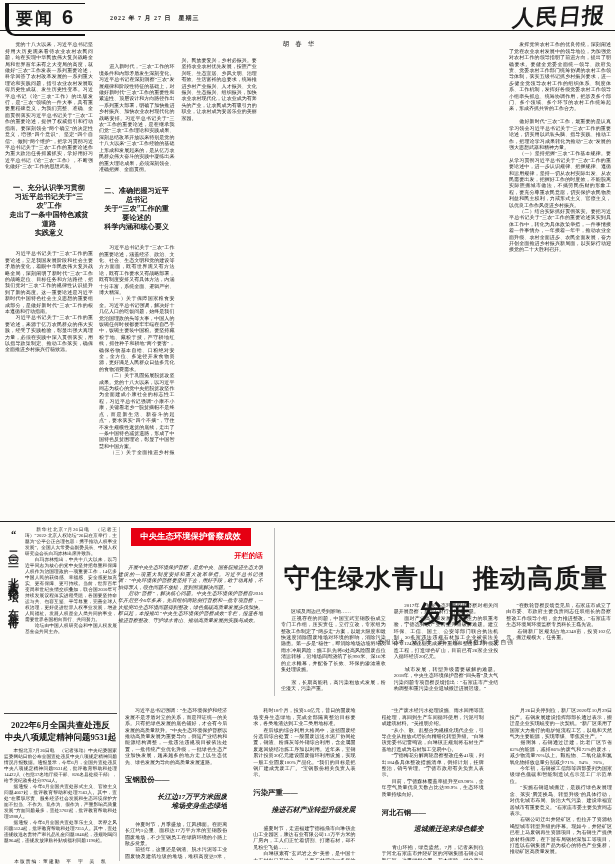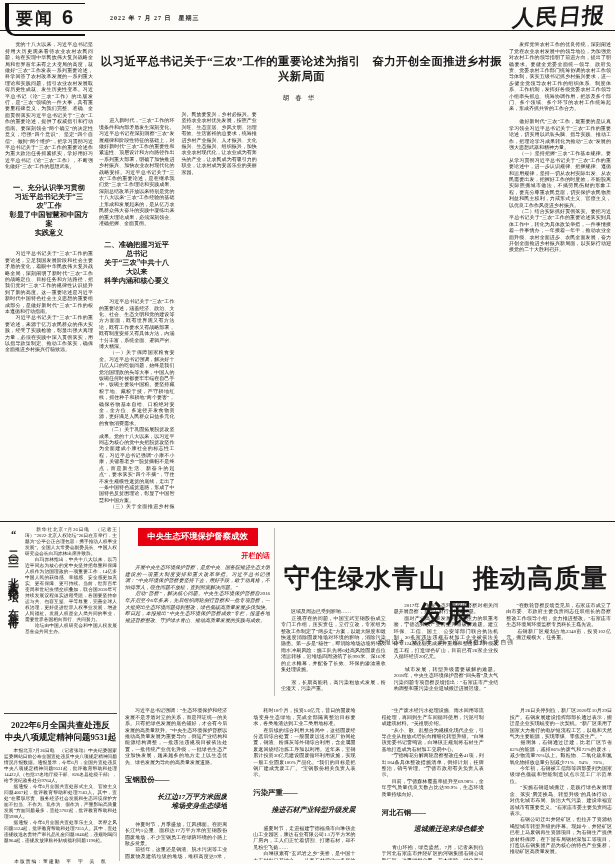--- a/index.html
+++ b/index.html
@@ -42,21 +42,21 @@
   #forum { display:flex; height:182px; overflow:hidden; }
   #forum-title { writing-mode:vertical-rl; text-orientation:upright; font-size:10.5px; font-weight:bold;
                  letter-spacing:3px; padding:2px 1px 0 2px; height:178px; }
   #forum-body { flex:1; margin-left:4px; font-size:4.7px; line-height:6px; }
   #rail-hr { border-top:1px solid #444; margin:4px 0 5px; }
   #disc-headline { font-size:8.6px; font-weight:bold; text-align:center; line-height:12px; margin:2px 0 5px; }
   #disc-body { font-size:4.7px; line-height:6px; height:104px; }
   #editors { font-size:4.8px; text-align:center; margin-top:6px; letter-spacing:1px; }
 
   
-  #sidebar { position:absolute; left:125px; top:528px; width:145px; height:170px; overflow:hidden; }
+  #sidebar { position:absolute; left:118px; top:528px; width:145px; height:170px; overflow:hidden; }
   #sb-div { position:absolute; left:274px; top:528px; height:168px; border-left:1px solid #bbb; }
   #badge { display:block; margin:0 auto 5px; width:120px; text-align:center; color:#fff;
            font-weight:bold; font-size:8.4px; padding:3px 0 4px; }
   #kl-title { font-weight:bold; font-size:7.2px; margin:2px 0 4px;text-align:right; }
   #sb-body { font-style:italic; font-size:5px; line-height:6.6px; text-align:justify; white-space:pre-line; height:120px; overflow:hidden; }
 
   
   #green-hd { position:absolute; left:281px; top:533px; width:330px; }
   #green-headline { font-size:26px; font-weight:bold; text-align:center; letter-spacing:1px;margin-top:28px; }
   #green-byline { font-size:5.8px; text-align:center; margin-top:7px; letter-spacing:1px; }
@@ -80,33 +80,32 @@
       <span class="num">6</span>
     </div>
     <span class="date">2022 年 7 月 27 日　星期三</span>
     <span id="masthead">人民日报</span>
   </div>
 
   <div id="lead-left" class="bodytext">
     <div>　　党的十八大以来，习近平总书记坚持用大历史观来看待农业农村农民问题，站在实现中华民族伟大复兴战略全局和世界百年未有之大变局的高度，就做好“三农”工作发表一系列重要论述，科学回答了农村改革发展的一系列重大理论和实践问题，指引农业农村发展取得历史性成就、发生历史性变革。习近平总书记《论“三农”工作》的出版发行，是“三农”领域的一件大事，具有重要里程碑意义，为我们完整、准确、全面贯彻落实习近平总书记关于“三农”工作的重要论述，提供了权威指引和行动指南。要深刻领会“两个确立”的决定性意义，增强“四个意识”、坚定“四个自信”、做到“两个维护”，把学习贯彻习近平总书记关于“三农”工作的重要论述作为重大政治任务抓紧抓实，学好用好习近平总书记《论“三农”工作》，不断强化做好“三农”工作的思想武装。</div>
     <div class="sechead">一、充分认识学习贯彻
 习近平总书记关于“三农”工作
-彰显了中国智慧和中国方案
+走出了一条中国特色减贫道路
 实践意义</div>
     <div>　　习近平总书记关于“三农”工作的重要论述，立足我国发展阶段和社会主要矛盾的变化，着眼中华民族伟大复兴战略全局，深刻阐明了新时代“三农”工作的战略定位、目标任务和方法路径，把我们党对“三农”工作的规律性认识提升到了新的高度。这一重要论述是习近平新时代中国特色社会主义思想的重要组成部分，是做好新时代“三农”工作的根本遵循和行动指南。
 　　习近平总书记关于“三农”工作的重要论述，来源于亿万农民群众的伟大实践，经受了实践检验，彰显出强大真理力量，必须在实践中深入贯彻落实，用以指导政策制定、推动工作落实，确保全面推进乡村振兴行稳致远。</div>
   </div>
 
   <div id="lead-center">
-    <div id="lead-headline">以习近平总书记关于“三农”工作的重要论述为指引　奋力开创全面推进乡村振兴新局面</div>
     <div id="lead-author">胡春华</div>
     <div id="lead-cols" class="bodytext">
       <div>　　进入新时代，“三农”工作的环境条件和内部矛盾发生深刻变化。习近平总书记在深刻洞察“三农”发展规律和阶段性特征的基础上，对做好新时代“三农”工作的重要性和紧迫性、顶层设计和方向路径作出一系列重大部署，明确了加快推进乡村振兴、加快农业农村现代化的战略安排。习近平总书记关于“三农”工作的重要论述，是在继承我们党“三农”工作理论和实践成果、深刻总结改革开放以来特别是党的十八大以来“三农”工作经验的基础上形成和发展起来的，是从亿万农民群众伟大奋斗的实践中凝练出来的重大理论成果，必须深刻领会、准确把握、全面贯彻。</div>
       <div class="sechead">二、准确把握习近平总书记
-关于“三农”中共十八大以来
+关于“三农”工作的重要论述的
 科学内涵和核心要义</div>
       <div>　　习近平总书记关于“三农”工作的重要论述，涵盖经济、政治、文化、社会、生态文明和党的建设等方方面面，既有世界观又有方法论，既有工作要求又有战略部署，既有制度安排又有具体方法，内涵十分丰富，系统全面、逻辑严密、博大精深。
 　　（一）关于保障国家粮食安全。习近平总书记强调，解决好十几亿人口的吃饭问题，始终是我们党治国理政的头等大事，中国人的饭碗任何时候都要牢牢端在自己手中，饭碗主要装中国粮。要坚持藏粮于地、藏粮于技，严守耕地红线，抓住种子和耕地“两个要害”，确保谷物基本自给、口粮绝对安全，全方位、多途径开发食物资源，更好满足人民群众日益多元化的食物消费需求。
 　　（二）关于巩固拓展脱贫攻坚成果。党的十八大以来，以习近平同志为核心的党中央把脱贫攻坚作为全面建成小康社会的标志性工程，习近平总书记强调“小康不小康，关键看老乡”“脱贫摘帽不是终点，而是新生活、新奋斗的起点”，要求落实“四个不摘”，守住不发生规模性返贫的底线，走出了一条中国特色减贫道路，形成了中国特色反贫困理论，彰显了中国智慧和中国方案。
 　　（三）关于全面推进乡村振兴。民族要复兴，乡村必振兴。要坚持农业农村优先发展，按照产业兴旺、生态宜居、乡风文明、治理有效、生活富裕的总要求，统筹推进乡村产业振兴、人才振兴、文化振兴、生态振兴、组织振兴，加快农业农村现代化，让农业成为有奔头的产业，让农民成为有吸引力的职业，让农村成为安居乐业的美丽家园。</div>
     </div>
   </div>
 
   <div id="lead-right" class="bodytext">
     <div>　　发挥党管农村工作的优良传统，深刻阐述了党在农业农村发展中的领导地位，为加强党对农村工作的领导指明了前进方向，提出了明确要求。要健全党委全面统一领导、政府负责、党委农村工作部门统筹协调的农村工作领导体制，落实五级书记抓乡村振兴要求，进一步健全党领导农村工作的组织体系、制度体系、工作机制，发挥好各级党委农村工作领导小组牵头抓总、统筹协调作用，把涉及多个部门、多个领域、多个环节的农村工作统筹起来，形成齐抓共管的工作合力。</div>

